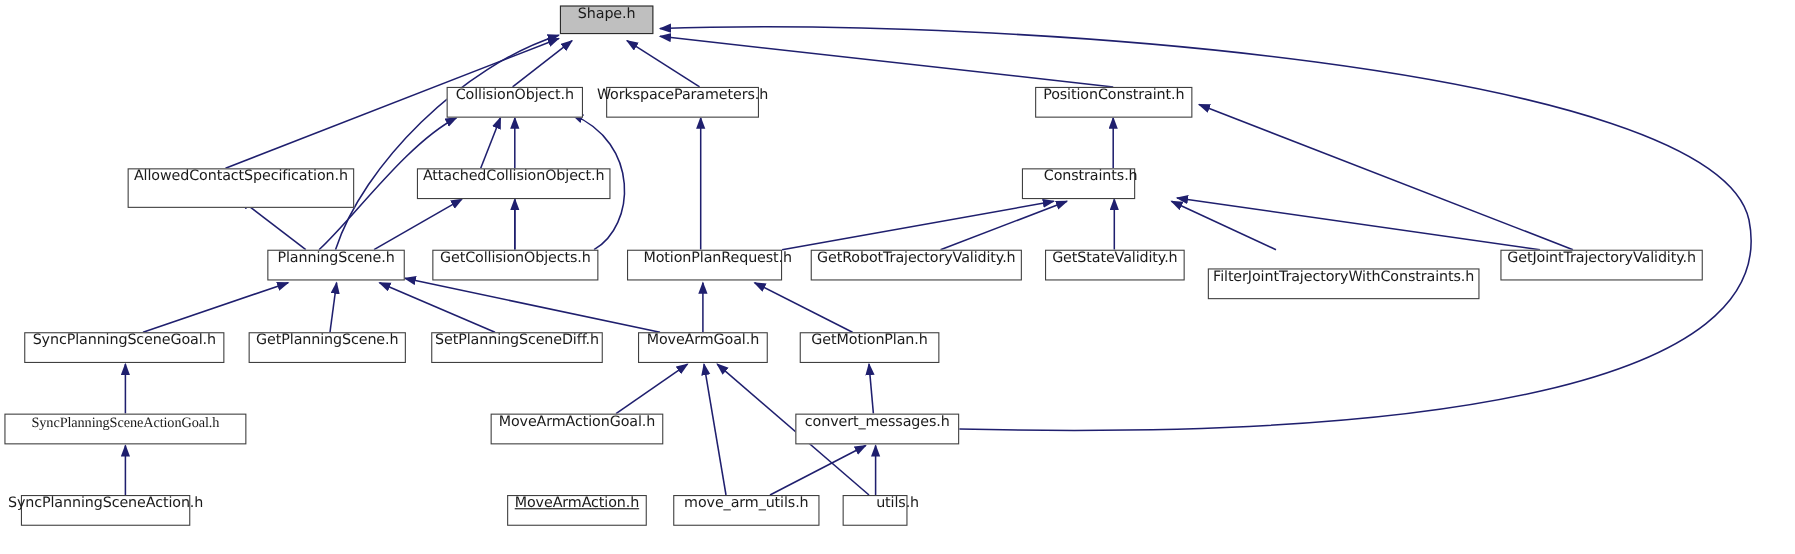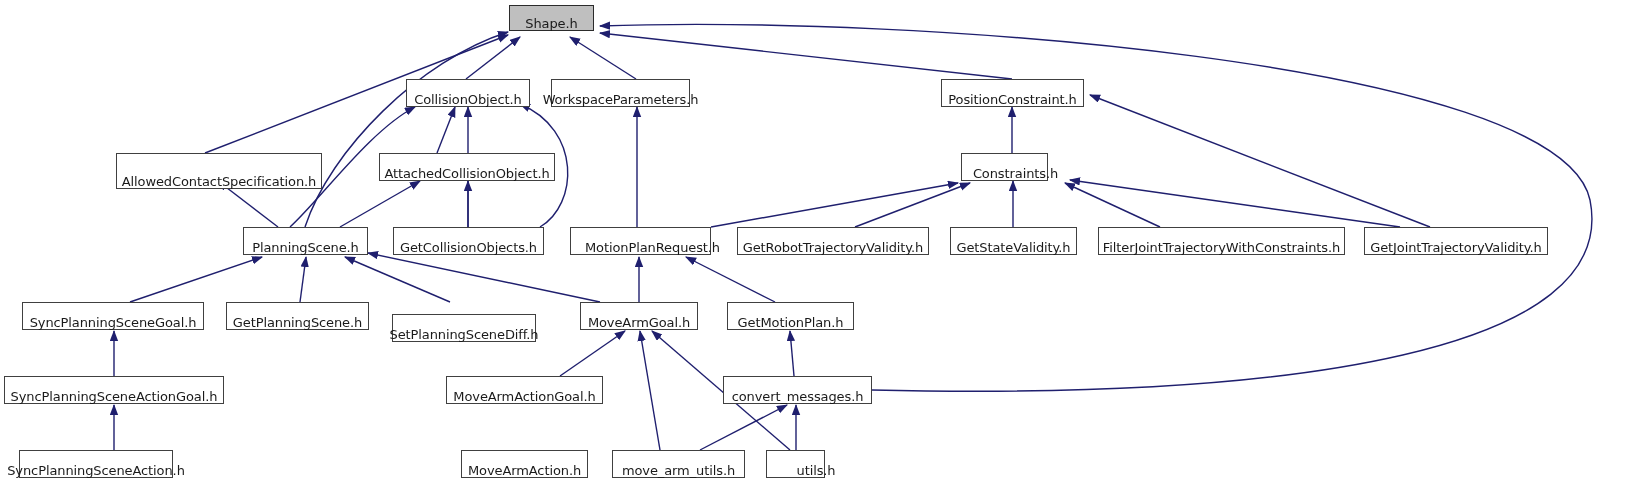--- a/index.html
+++ b/index.html
@@ -7,21 +7,21 @@
   #graph{position:relative;width:1632px;height:504px;background:#ffffff;overflow:hidden;}
   #edges{position:absolute;left:0;top:0;width:1632px;height:504px;}
   .node{
     position:absolute;
     box-sizing:border-box;
     border:1px solid #404040;
     background:#ffffff;
     color:#1a1a1a;
     font-size:13px;
     line-height:1;
-    display:flex;align-items:flex-end;justify-content:center;
+    display:flex;align-items:flex-start;justify-content:center;
     white-space:nowrap;
     letter-spacing:-0.1px;
   }
   .node.root{background:#bfbfbf;border-color:#2b2b2b;}
   .node-label{pointer-events:none;}
 </style>
 </head>
 <body>
 
 <div id="graph">
@@ -81,72 +81,72 @@
       </div>
       <div class="node" style="left: 941px; top: 79px; width: 143px; height: 28px;">
         <span class="node-label">PositionConstraint.h</span>
       </div>
       <div class="node" style="left: 116px; top: 153px; width: 206px; height: 36px;">
         <span class="node-label">AllowedContactSpecification.h</span>
       </div>
       <div class="node" style="left: 379px; top: 153px; width: 176px; height: 28px;">
         <span class="node-label">AttachedCollisionObject.h</span>
       </div>
-      <div class="node" style="left: 961px; top: 153px; width: 87px; height: 28px; padding-left: 22px;">
+      <div class="node" style="left: 929px; top: 153px; width: 103px; height: 28px; padding-left: 22px;">
         <span class="node-label">Constraints.h</span>
       </div>
       <div class="node" style="left: 243px; top: 227px; width: 125px; height: 28px;">
         <span class="node-label">PlanningScene.h</span>
       </div>
       <div class="node" style="left: 393px; top: 227px; width: 151px; height: 28px;">
         <span class="node-label">GetCollisionObjects.h</span>
       </div>
       <div class="node" style="left: 570px; top: 227px; width: 141px; height: 28px; padding-left: 24px;">
         <span class="node-label">MotionPlanRequest.h</span>
       </div>
       <div class="node" style="left: 737px; top: 227px; width: 192px; height: 28px;">
         <span class="node-label">GetRobotTrajectoryValidity.h</span>
       </div>
       <div class="node" style="left: 950px; top: 227px; width: 127px; height: 28px;">
         <span class="node-label">GetStateValidity.h</span>
       </div>
-      <div class="node" style="left: 1098px; top: 227px; width: 247px; height: 28px;">
+      <div class="node" style="left: 1098px; top: 244px; width: 247px; height: 28px;">
         <span class="node-label">FilterJointTrajectoryWithConstraints.h</span>
       </div>
       <div class="node" style="left: 1364px; top: 227px; width: 184px; height: 28px;">
         <span class="node-label">GetJointTrajectoryValidity.h</span>
       </div>
       <div class="node" style="left: 22px; top: 302px; width: 182px; height: 28px;">
         <span class="node-label">SyncPlanningSceneGoal.h</span>
       </div>
       <div class="node" style="left: 226px; top: 302px; width: 143px; height: 28px;">
         <span class="node-label">GetPlanningScene.h</span>
       </div>
-      <div class="node" style="left: 392px; top: 302px; width: 144px; height: 28px; margin-top: 12px;">
+      <div class="node" style="left: 392px; top: 302px; width: 156px; height: 28px;">
         <span class="node-label">SetPlanningSceneDiff.h</span>
       </div>
       <div class="node" style="left: 580px; top: 302px; width: 118px; height: 28px;">
         <span class="node-label">MoveArmGoal.h</span>
       </div>
       <div class="node" style="left: 727px; top: 302px; width: 127px; height: 28px;">
         <span class="node-label">GetMotionPlan.h</span>
       </div>
-      <div class="node" style="left: 4px; top: 376px; width: 220px; height: 28px;">
+      <div class="node" style="left: 4px; top: 376px; width: 220px; height: 28px; font-family: Liberation Serif, serif;">
         <span class="node-label">SyncPlanningSceneActionGoal.h</span>
       </div>
       <div class="node" style="left: 446px; top: 376px; width: 157px; height: 28px;">
         <span class="node-label">MoveArmActionGoal.h</span>
       </div>
       <div class="node" style="left: 723px; top: 376px; width: 149px; height: 28px;">
         <span class="node-label">convert_messages.h</span>
       </div>
       <div class="node" style="left: 19px; top: 450px; width: 154px; height: 28px;">
         <span class="node-label">SyncPlanningSceneAction.h</span>
       </div>
-      <div class="node" style="left: 461px; top: 450px; width: 127px; height: 28px;">
+      <div class="node" style="left: 461px; top: 450px; width: 127px; height: 28px; text-decoration: underline;">
         <span class="node-label">MoveArmAction.h</span>
       </div>
       <div class="node" style="left: 612px; top: 450px; width: 133px; height: 28px;">
         <span class="node-label">move_arm_utils.h</span>
       </div>
       <div class="node" style="left: 766px; top: 450px; width: 59px; height: 28px; padding-left: 41px;">
         <span class="node-label">utils.h</span>
       </div>
     </div>
 </div>

